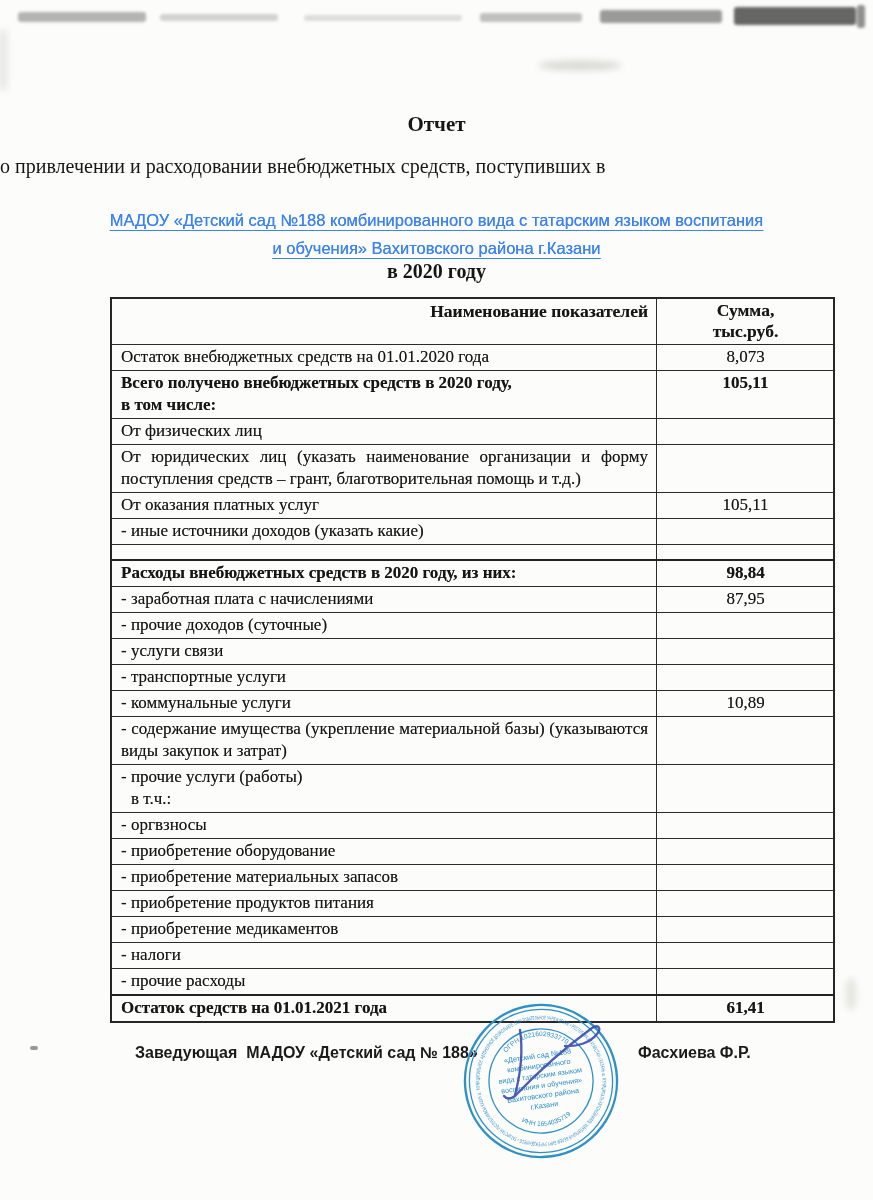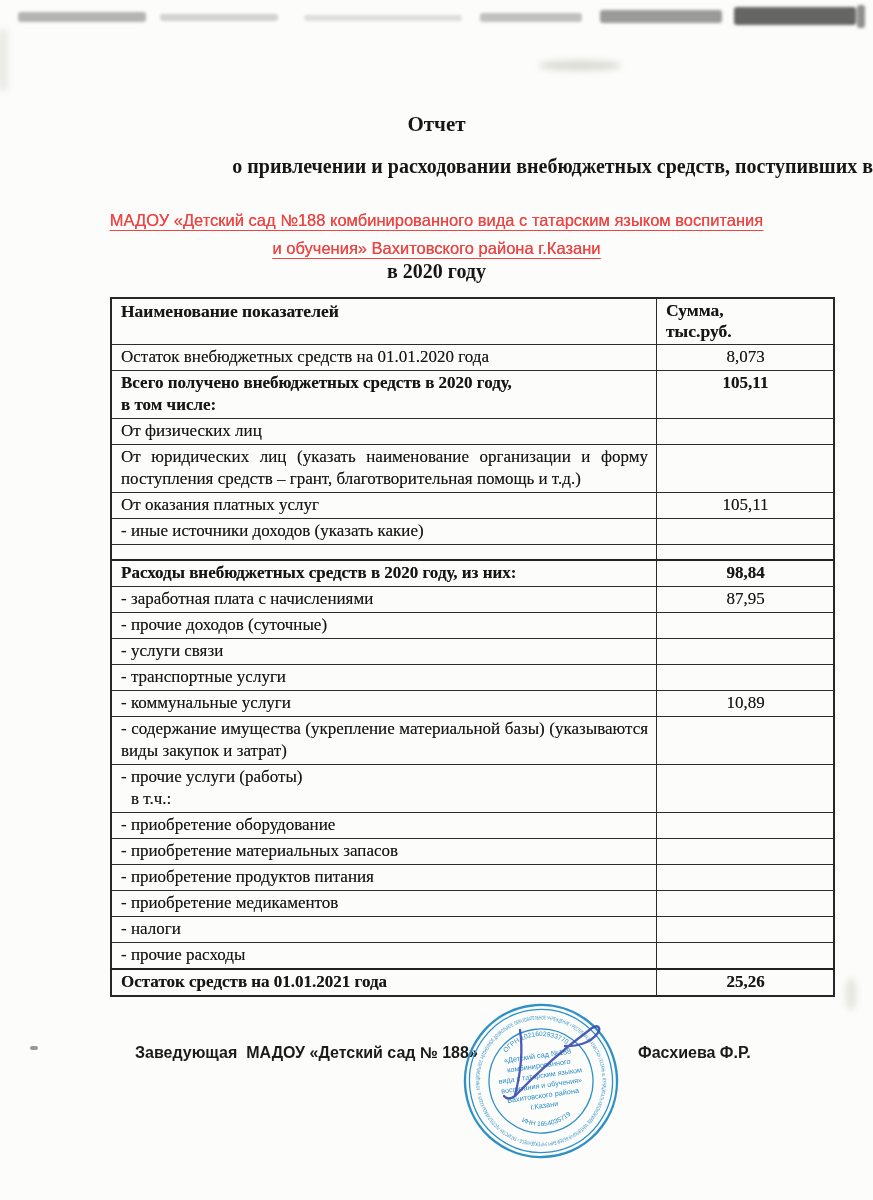--- a/index.html
+++ b/index.html
@@ -28,39 +28,39 @@
   .smudge2{position:absolute;left:845px;top:978px;width:12px;height:32px;background:#cfcfc6;
            opacity:.45;border-radius:40%;filter:blur(3px);}
   .smudge3{position:absolute;left:-2px;top:30px;width:10px;height:60px;background:#d8d8d2;
            opacity:.5;filter:blur(3px);}
   .speck1{position:absolute;left:30px;top:1046px;width:8px;height:4px;background:#4b4b4b;
           opacity:.55;border-radius:2px;filter:blur(.4px);}
 
   
   .title{position:absolute;top:112px;left:0;width:873px;text-align:center;
          font-size:21px;font-weight:bold;}
-  .subtitle{position:absolute;top:155px;left:0;width:873px;text-align:right;
-         font-size:20px;font-weight:bold;}
+  .subtitle{position:absolute;top:155px;left:0;width:873px;text-align:left;
+         font-size:20px;font-weight:normal;}
   .org{position:absolute;top:206px;left:106px;width:661px;text-align:center;
        font-family:"Liberation Sans","DejaVu Sans",sans-serif;
-       font-size:16.5px;line-height:28px;color:#ef4444;
+       font-size:16.5px;line-height:28px;color:#3b82f6;
        text-decoration:underline;text-decoration-thickness:1.2px;text-underline-offset:4px;
        text-shadow:0 0 .4px currentColor;}
   .period{position:absolute;top:260px;left:0;width:873px;text-align:center;
          font-size:20px;font-weight:bold;}
 
   
   table.report{position:absolute;top:297px;left:110px;width:686px;
        border-collapse:collapse;table-layout:fixed;
        font-size:17px;line-height:22px;}
   table.report{border:2.2px solid #262626;}
   table.report th,table.report td{border:1.5px solid #2b2b2b;vertical-align:top;
        padding:1px 8px 2px 9px;text-shadow:0 0 .35px rgba(0,0,0,.5);}
-  th.c1{width:527px;text-align:left;font-size:17.5px;padding-top:4px;}
-  th.c2{width:159px;text-align:left;font-size:17.5px;line-height:21px;padding-top:4px;}
+  th.c1{width:527px;text-align:right;font-size:17.5px;padding-top:4px;}
+  th.c2{width:159px;text-align:center;font-size:17.5px;line-height:21px;padding-top:4px;}
   td.c2{text-align:center;padding-left:2px;padding-right:2px;font-family:Liberation Serif, serif;}
   tr.b{font-weight:bold;}
   tr.tt td{border-top:2.6px solid #222;}
   tr.er td{height:14px;padding:0;}
   td.just{text-align:justify;}
   .ind{padding-left:10px;}
 
   
   .footer-title{position:absolute;top:1044px;left:135px;
       font-family:"Liberation Sans","DejaVu Sans",sans-serif;
@@ -162,20 +162,24 @@
         </tr>
         <tr>
           <td class="c1 just">- содержание имущества (укрепление материальной базы) (указываются виды закупок и затрат)</td>
           <td class="c2"></td>
         </tr>
         <tr>
           <td class="c1">- прочие услуги (работы)<br><span class="ind">в т.ч.:</span></td>
           <td class="c2"></td>
         </tr>
         <tr>
+          <td class="c1">- оргвзносы</td>
+          <td class="c2"></td>
+        </tr>
+        <tr>
           <td class="c1">- приобретение оборудование</td>
           <td class="c2"></td>
         </tr>
         <tr>
           <td class="c1">- приобретение материальных запасов</td>
           <td class="c2"></td>
         </tr>
         <tr>
           <td class="c1">- приобретение продуктов питания</td>
           <td class="c2"></td>
@@ -187,21 +191,21 @@
         <tr>
           <td class="c1">- налоги</td>
           <td class="c2"></td>
         </tr>
         <tr>
           <td class="c1">- прочие расходы</td>
           <td class="c2"></td>
         </tr>
         <tr class="b tt">
           <td class="c1">Остаток средств на 01.01.2021 года</td>
-          <td class="c2">25,26</td>
+          <td class="c2">61,41</td>
         </tr>
       </tbody>
   </table>
 
   <div class="footer-title">Заведующая  МАДОУ «Детский сад № 188»</div>
   <div class="footer-name">Фасхиева Ф.Р.</div>
 
   <svg class="stampwrap" viewBox="0 0 162 162">
     <g transform="rotate(-8 81 81)">
       <circle cx="81" cy="81" r="76" fill="none" stroke="var(--stamp,#2e90c7)" stroke-width="2.4"></circle>

